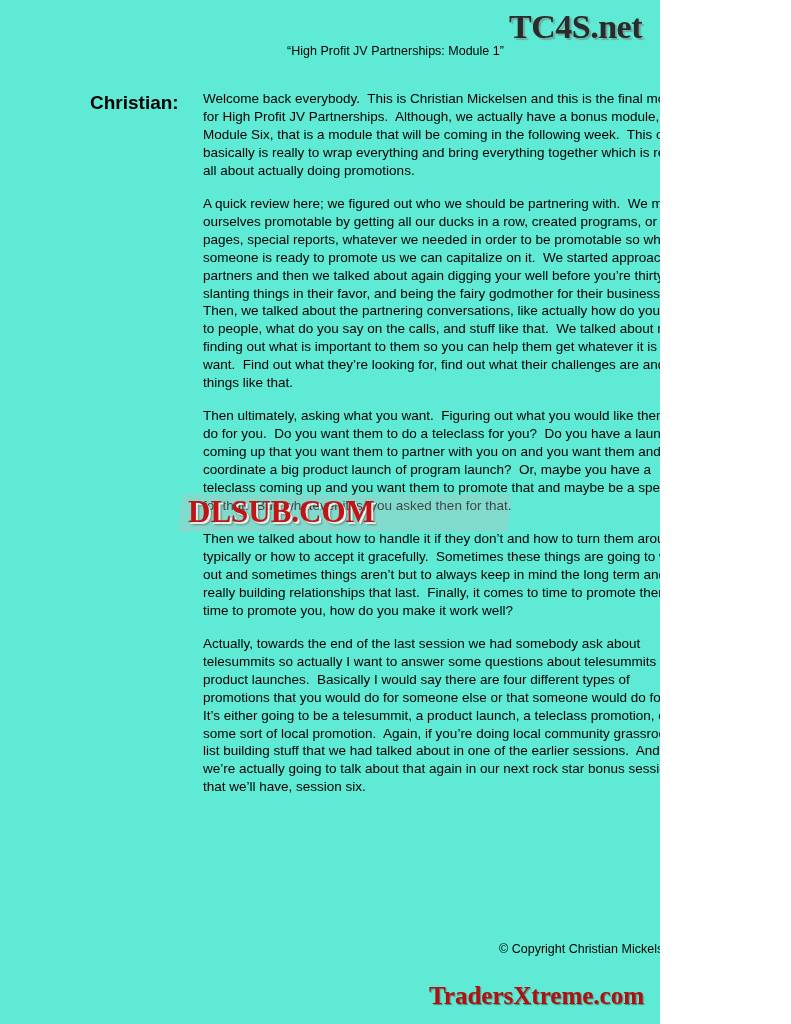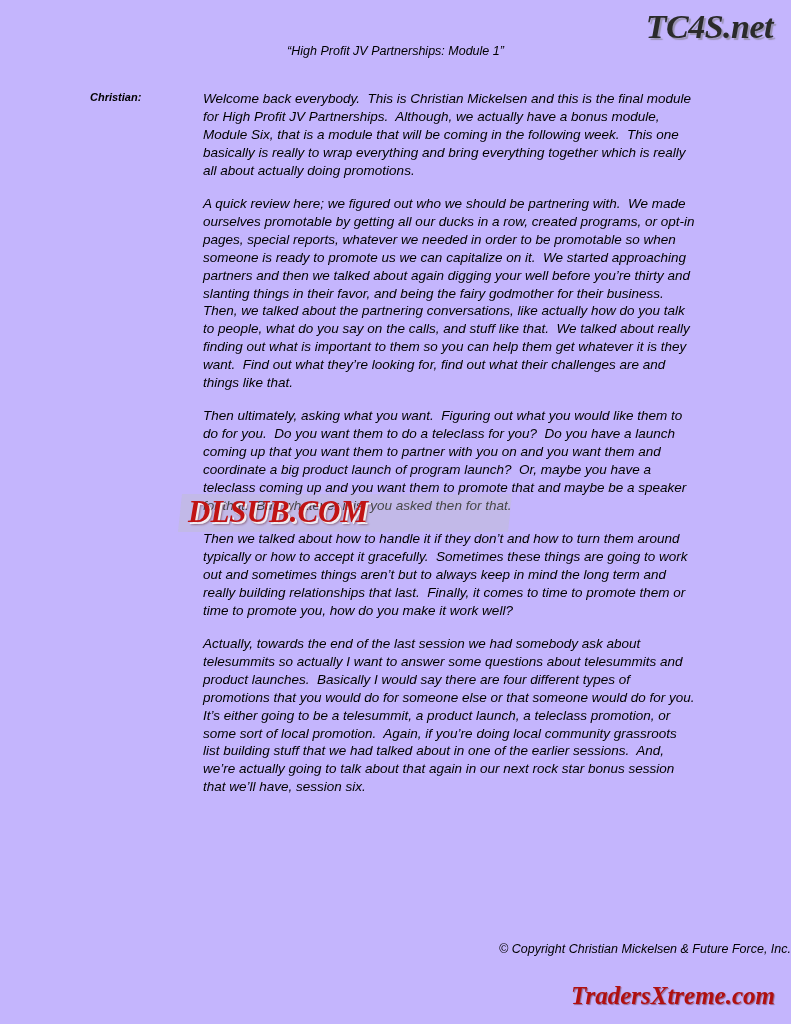--- a/index.html
+++ b/index.html
@@ -5,25 +5,24 @@
   html, body {
     margin: 0;
     padding: 0;
     background: #ffffff;
   }
   body {
     font-family: "Liberation Sans", sans-serif;
   }
   .page {
     position: relative;
-    width: 791px;
+    width: 660px;
     height: 1024px;
-    background: #c4b5fd;
+    background: #5eead4;
     overflow: hidden;
-    font-style: italic;
   }
 
   
   .wm-tc4s {
     position: absolute;
     top: 8px;
     right: 18px;
     font-family: "Liberation Serif", serif;
     font-weight: bold;
     font-size: 34px;
@@ -92,21 +91,21 @@
   }
   .speaker-block {
     display: flex;
     align-items: flex-start;
     padding-left: 90px;
     padding-right: 95px;
   }
   .speaker-name {
     width: 98px;
     flex: 0 0 98px;
-    font-size: 11px;
+    font-size: 19px;
     font-weight: bold;
     color: #000;
     line-height: 1.32;
   }
   .speech {
     flex: 1 1 auto;
   }
   .para {
     font-size: 13.5px;
     line-height: 1.33;

